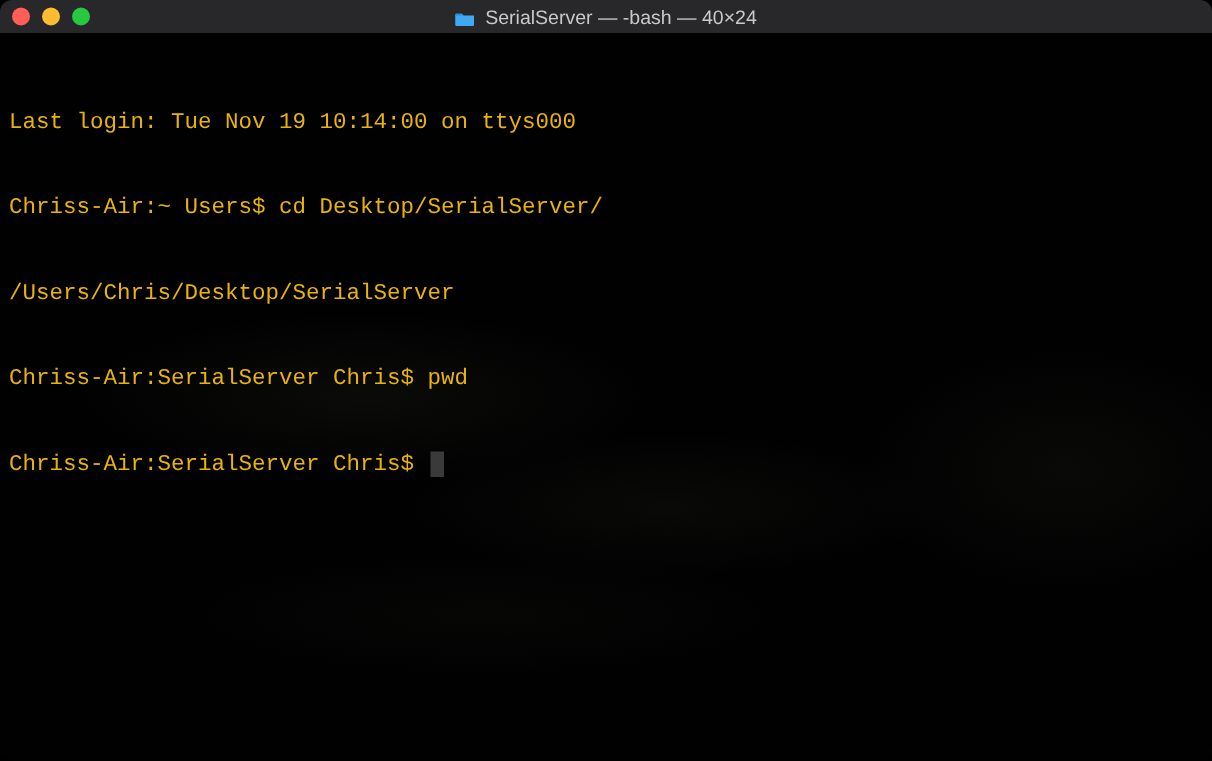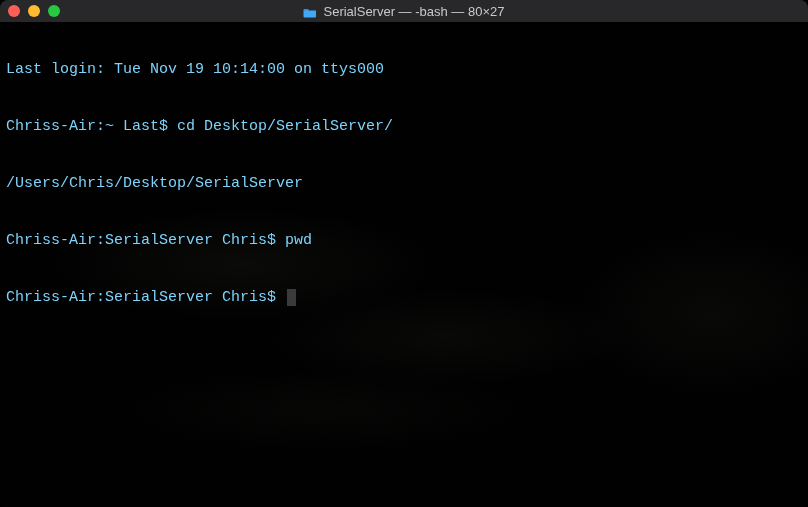--- a/index.html
+++ b/index.html
@@ -56,24 +56,24 @@
   }
   .folder-icon {
     width: 14px;
     height: 11px;
     display: inline-block;
   }
   .terminal-body {
     position: absolute;
     top: 22px; left: 0; right: 0; bottom: 0;
     background: rgba(0,0,0,0.85);
-    padding: 0 6px;
+    padding: 12px 6px;
     font-size: 15px;
     line-height: 19px;
-    color: #7dd3fc;
+    color: #eab308;
     white-space: pre;
     overflow: hidden;
   }
   .terminal-body::before {
     
     content: "";
     position: absolute;
     inset: 0;
     background:
       radial-gradient(ellipse 280px 80px at 30% 50%, rgba(80,80,70,0.12), transparent 70%),
@@ -107,25 +107,25 @@
       <span class="tl-btn tl-min"></span>
       <span class="tl-btn tl-max"></span>
     </div>
     <div class="title-center">
       <span class="folder-icon">
         <svg viewBox="0 0 14 11" width="14" height="11">
           <path d="M1 2.2h4l1 1.2h7v6.1a0.9 0.9 0 0 1-0.9 0.9H1.4A0.9 0.9 0 0 1 0.5 9.5V2.6A0.9 0.9 0 0 1 1 2.2z" fill="#3fa9f5"></path>
           <path d="M1 2.2h4l1 1.2H1z" fill="#2d8fd6"></path>
         </svg>
       </span>
-      <span>SerialServer — -bash — 80×27</span>
+      <span>SerialServer — -bash — 40×24</span>
     </div>
   </div>
 
   <div class="terminal-body">
     <div class="term-line"><span>Last login: Tue Nov 19 10:14:00 on ttys000</span></div>
-    <div class="term-line"><span>Chriss-Air:~ Last$ </span><span>cd Desktop/SerialServer/</span></div>
+    <div class="term-line"><span>Chriss-Air:~ Users$ </span><span>cd Desktop/SerialServer/</span></div>
     <div class="term-line"><span>/Users/Chris/Desktop/SerialServer</span></div>
     <div class="term-line"><span>Chriss-Air:SerialServer Chris$ </span><span>pwd</span></div>
     <div class="term-line"><span>Chriss-Air:SerialServer Chris$ </span><span></span><span class="cursor"></span></div>
   </div>
 
 </div>
 
 </body></html>

